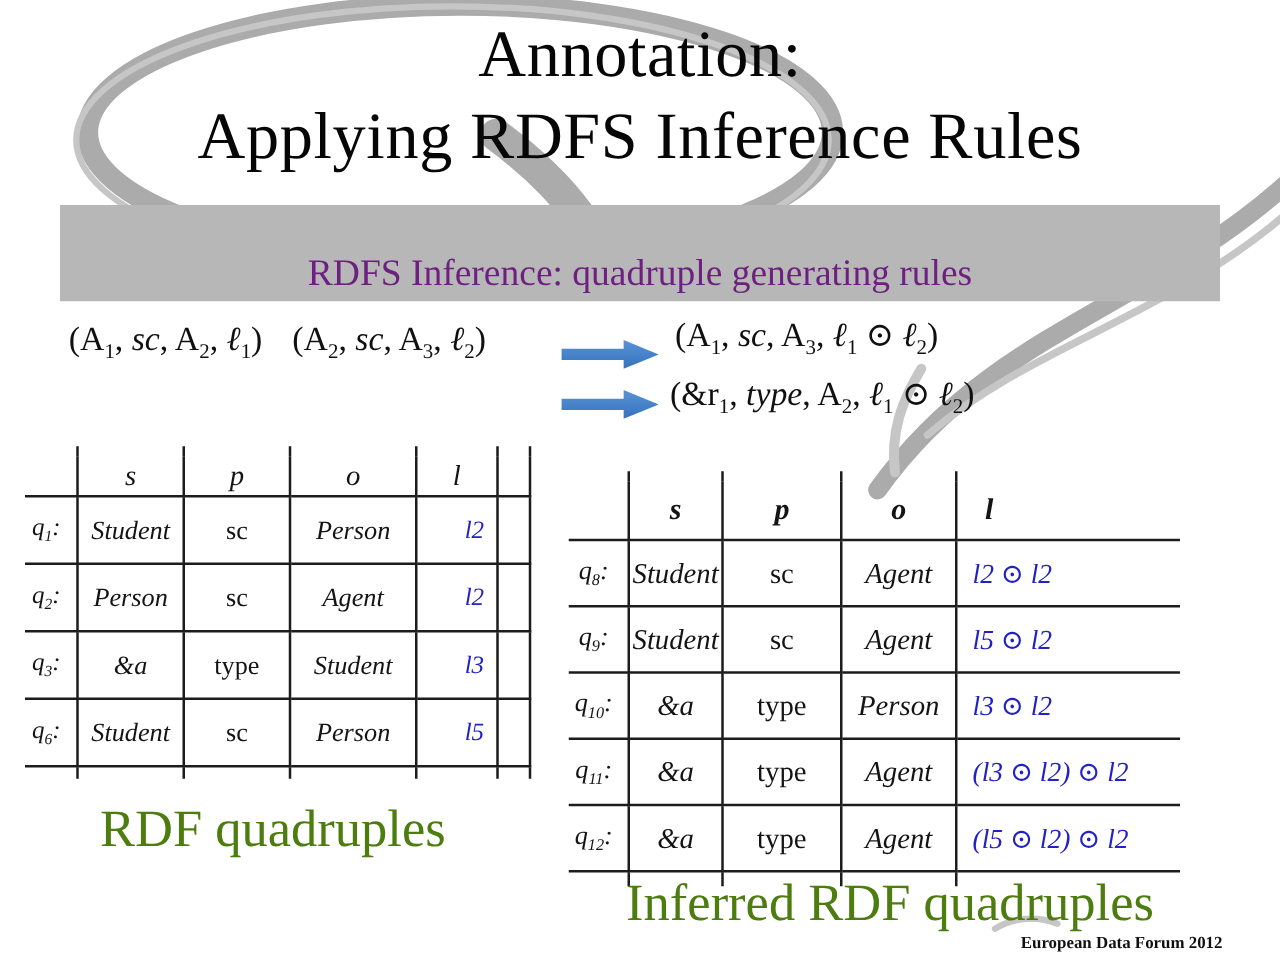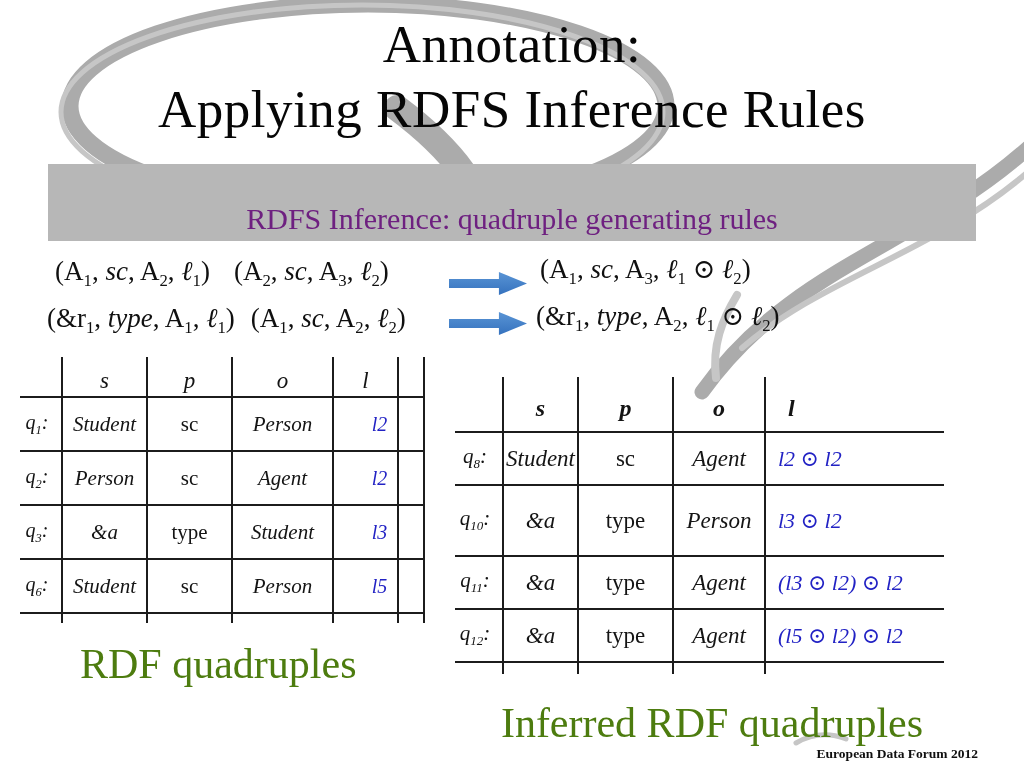--- a/index.html
+++ b/index.html
@@ -77,23 +77,20 @@
   <div class="banner">
     <span class="banner-text">RDFS Inference: quadruple generating rules</span>
   </div>
 
   <div class="rule-line" style="left:55px;top:256px">
     <span>(A<sub>1</sub>, <i>sc</i>, A<sub>2</sub>, <i>ℓ</i><sub>1</sub>)</span><span class="premise-gap"></span><span>(A<sub>2</sub>, <i>sc</i>, A<sub>3</sub>, <i>ℓ</i><sub>2</sub>)</span>
   </div>
   <div class="block-arrow" style="left:449px;top:271px"></div>
   <div class="rule-line" style="left:540px;top:253px">(A<sub>1</sub>, <i>sc</i>, A<sub>3</sub>, <i>ℓ</i><sub>1</sub> ⊙ <i>ℓ</i><sub>2</sub>)</div>
 
-  <div class="rule-line" style="left:47px;top:303px">
-    <span>(&amp;r<sub>1</sub>, <i>type</i>, A<sub>1</sub>, <i>ℓ</i><sub>1</sub>)</span><span class="premise-gap" style="width:16px"></span><span>(A<sub>1</sub>, <i>sc</i>, A<sub>2</sub>, <i>ℓ</i><sub>2</sub>)</span>
-  </div>
   <div class="block-arrow" style="left:449px;top:311px"></div>
   <div class="rule-line" style="left:536px;top:300px">(&amp;r<sub>1</sub>, <i>type</i>, A<sub>2</sub>, <i>ℓ</i><sub>1</sub> ⊙ <i>ℓ</i><sub>2</sub>)</div>
 
   <table class="qtable lt" style="left:20px;top:357px">
     <colgroup>
       <col style="width:42px">
         <col style="width:85px">
         <col style="width:85px">
       <col style="width:101px">
         <col style="width:65px">
@@ -184,21 +181,28 @@
       <td class="vr hd">o</td>
       <td class="hd hd-l">l</td>
     </tr>
     <tr class="rule" style="height:53px">
       <td class="vr lbl">q<sub>8</sub>:</td>
       <td class="vr it">Student</td>
       <td class="vr">sc</td>
       <td class="vr it">Agent</td>
       <td class="lval">l2 ⊙ l2</td>
     </tr>
-    <tr class="rule" style="height:71px">
+    <tr class="rule" style="height:53px">
+      <td class="vr lbl">q<sub>9</sub>:</td>
+      <td class="vr it">Student</td>
+      <td class="vr">sc</td>
+      <td class="vr it">Agent</td>
+      <td class="lval">l5 ⊙ l2</td>
+    </tr>
+    <tr class="rule" style="height:53px">
       <td class="vr lbl">q<sub>10</sub>:</td>
       <td class="vr it">&amp;a</td>
       <td class="vr">type</td>
       <td class="vr it">Person</td>
       <td class="lval">l3 ⊙ l2</td>
     </tr>
     <tr class="rule" style="height:53px">
       <td class="vr lbl">q<sub>11</sub>:</td>
       <td class="vr it">&amp;a</td>
       <td class="vr">type</td>

